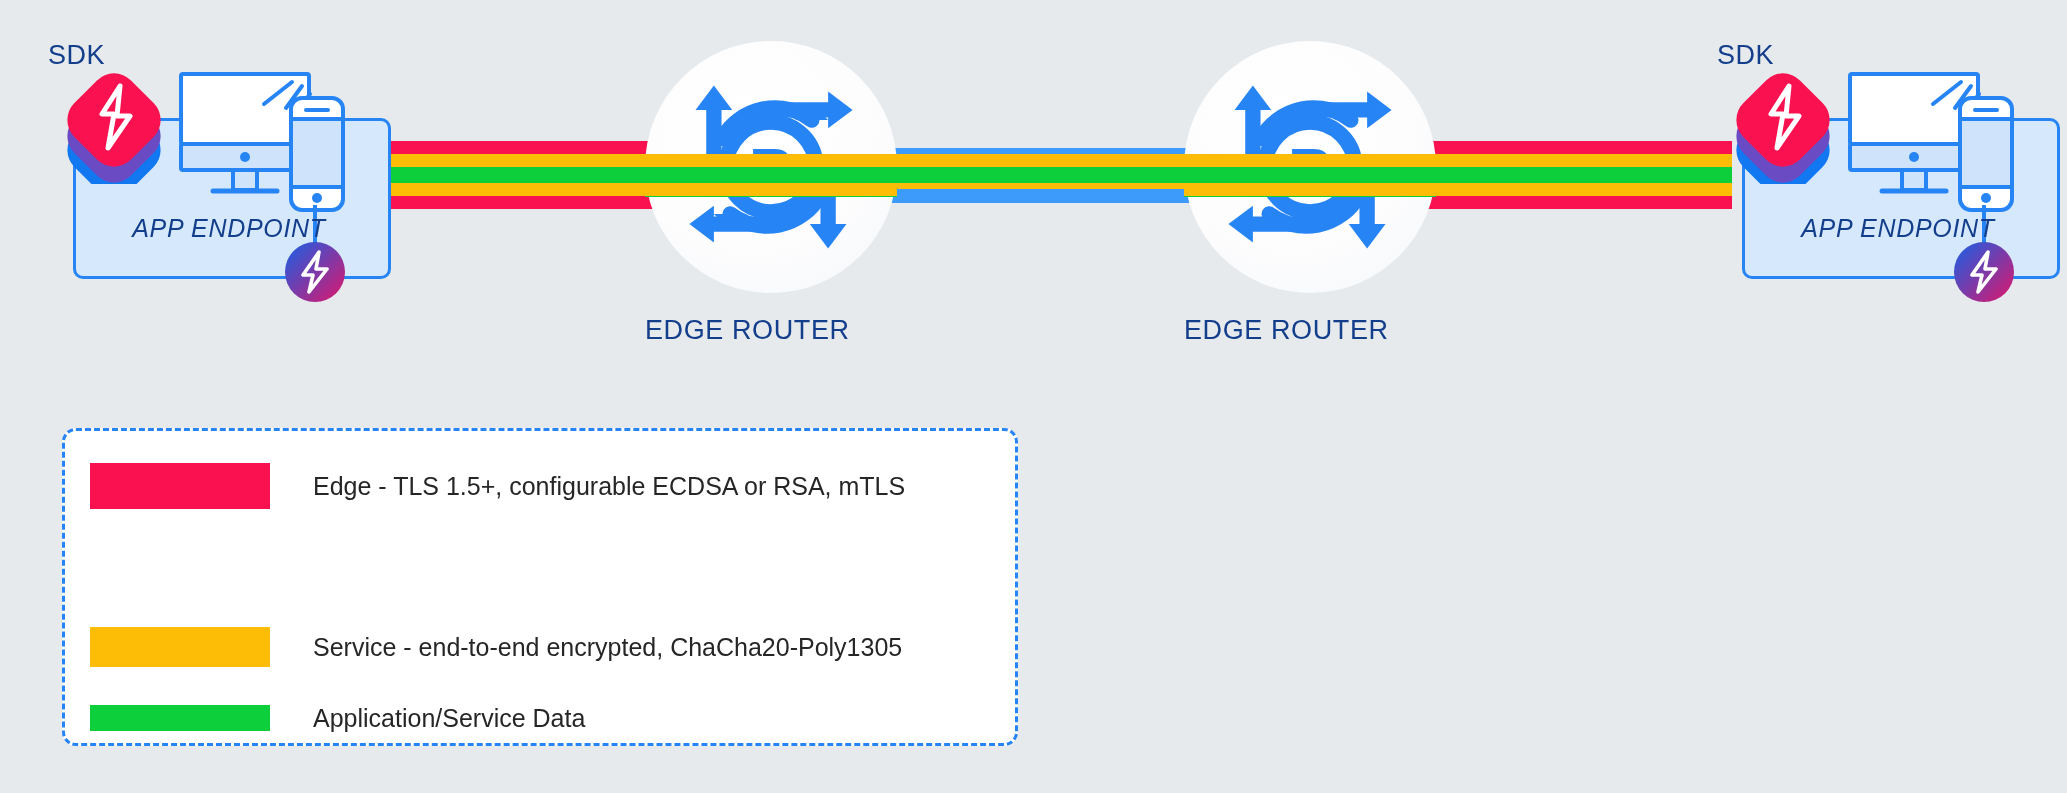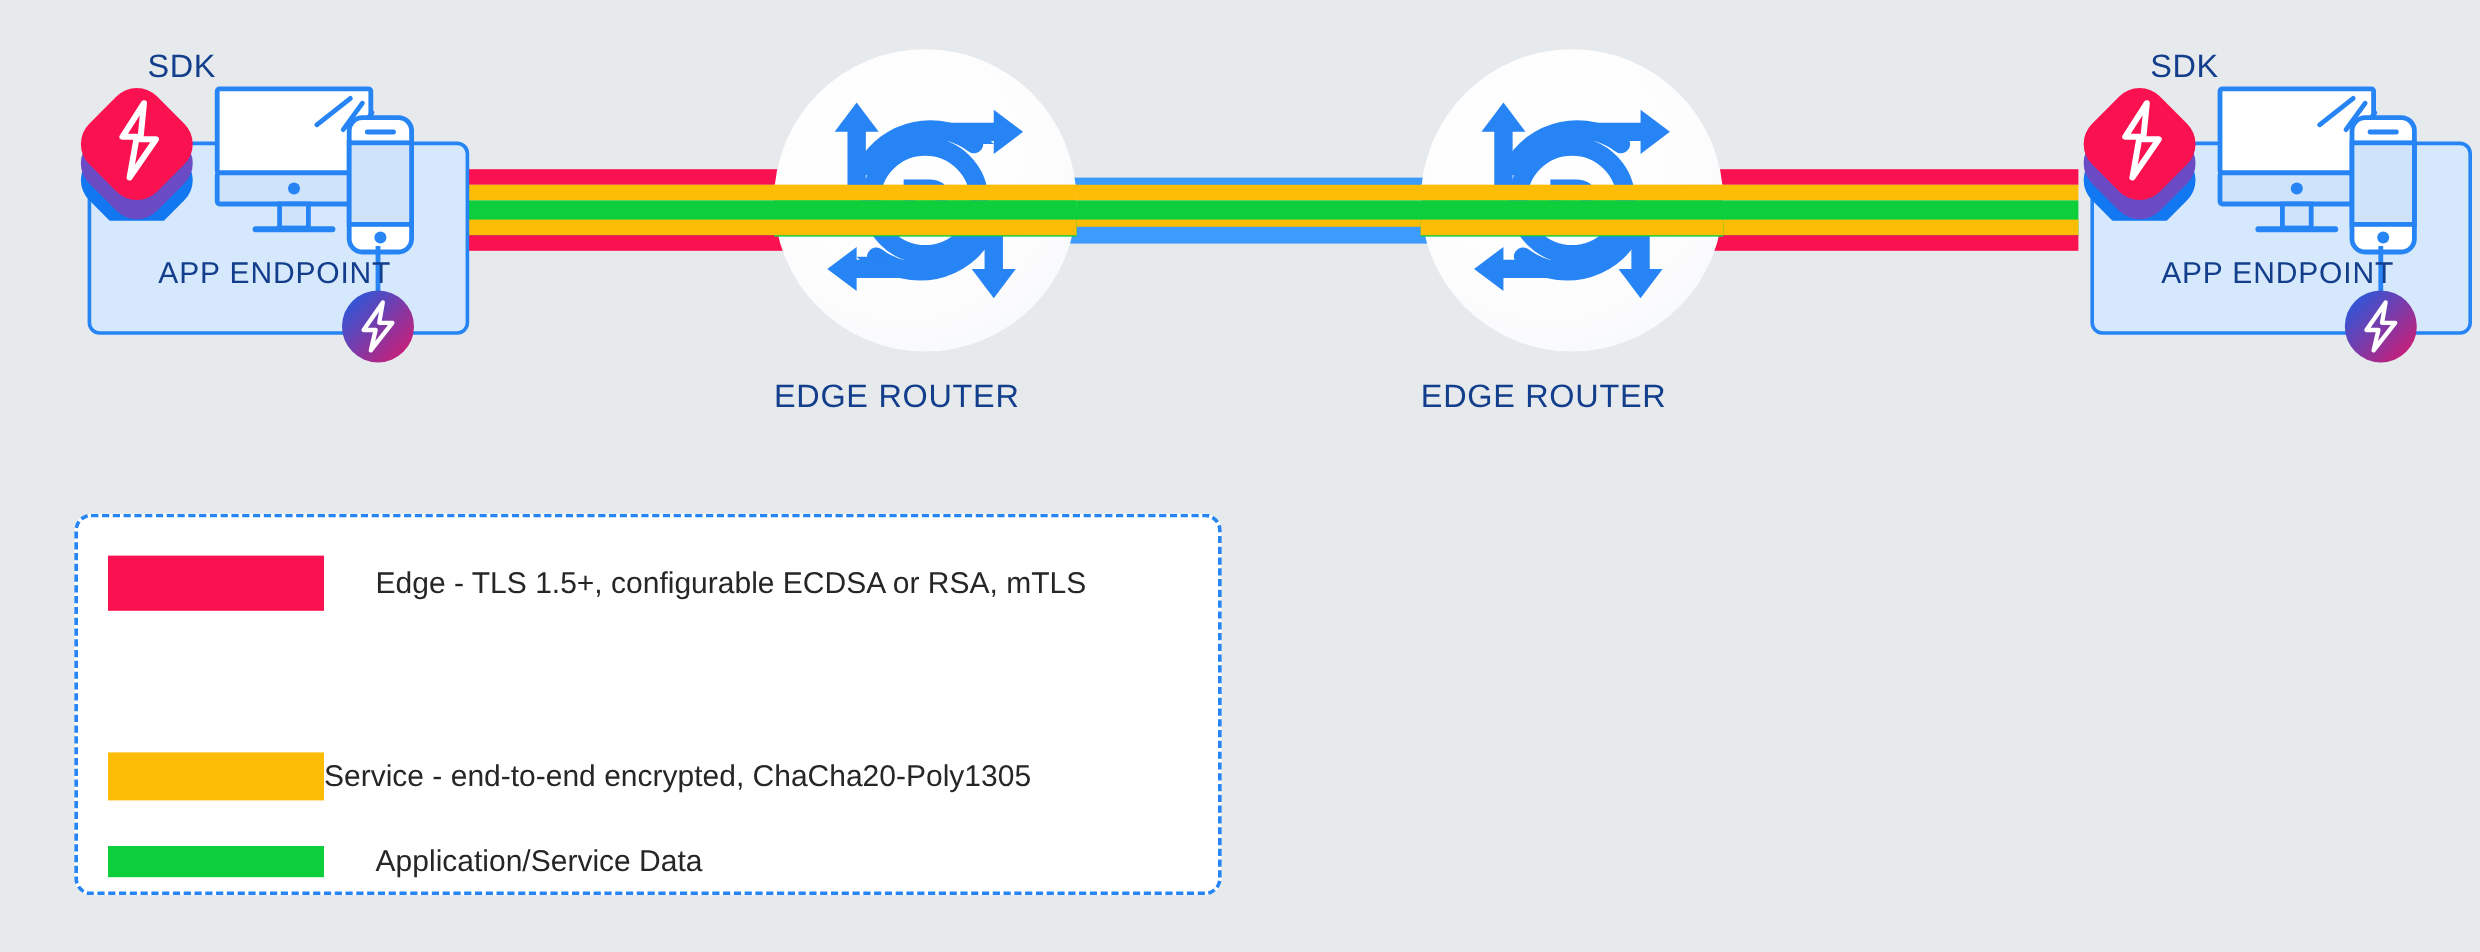--- a/index.html
+++ b/index.html
@@ -28,25 +28,25 @@
   }
 
   
   .endpoint-box{
     position:absolute;
     background:#d6e8fb;border:3px solid #2684f5;
     border-radius:10px;
   }
   .endpoint-label{
     position:absolute;text-align:center;color:#123e8c;
-    font-size:25px;letter-spacing:.7px;white-space:nowrap;
+    font-size:25px;letter-spacing:.7px;white-space:nowrap;font-style:italic;
   }
   .sdk-label{
     position:absolute;color:#123e8c;font-size:27px;
-    letter-spacing:.5px;white-space:nowrap;text-align:right;
+    letter-spacing:.5px;white-space:nowrap;text-align:left;
   }
 
   
   .legend{
     position:absolute;
     background:#ffffff;
     border:3px dashed #2684f5;
     border-radius:14px;
   }
   .legend-row{position:absolute;display:flex;align-items:center;}
@@ -248,21 +248,21 @@
     <div class="endpoint-label" style="left:1742px;top:214px;width:312px;">APP ENDPOINT</div>
   </div>
 
   <div class="legend" style="left:62px;top:428px;width:950px;height:312px;">
     <div class="legend-row" style="left:25px;top:32px;width:900px;height:46px;">
       <div class="legend-swatch" style="width:180px;height:46px;background:#fa1250;"></div>
       <div class="legend-text" style="margin-left:43px;">Edge - TLS 1.5+, configurable ECDSA or RSA, mTLS</div>
     </div>
     <div class="legend-row" style="left:25px;top:196px;width:900px;height:40px;">
       <div class="legend-swatch" style="width:180px;height:40px;background:#fdbc05;"></div>
-      <div class="legend-text" style="">Service - end-to-end encrypted, ChaCha20-Poly1305</div>
+      <div class="legend-text" style="margin-left:43px;">Service - end-to-end encrypted, ChaCha20-Poly1305</div>
     </div>
     <div class="legend-row" style="left:25px;top:274px;width:900px;height:26px;">
       <div class="legend-swatch" style="width:180px;height:26px;background:#0dcf3c;"></div>
       <div class="legend-text" style="margin-left:43px;">Application/Service Data</div>
     </div>
   </div>
 
 </div>
 
 </body></html>

